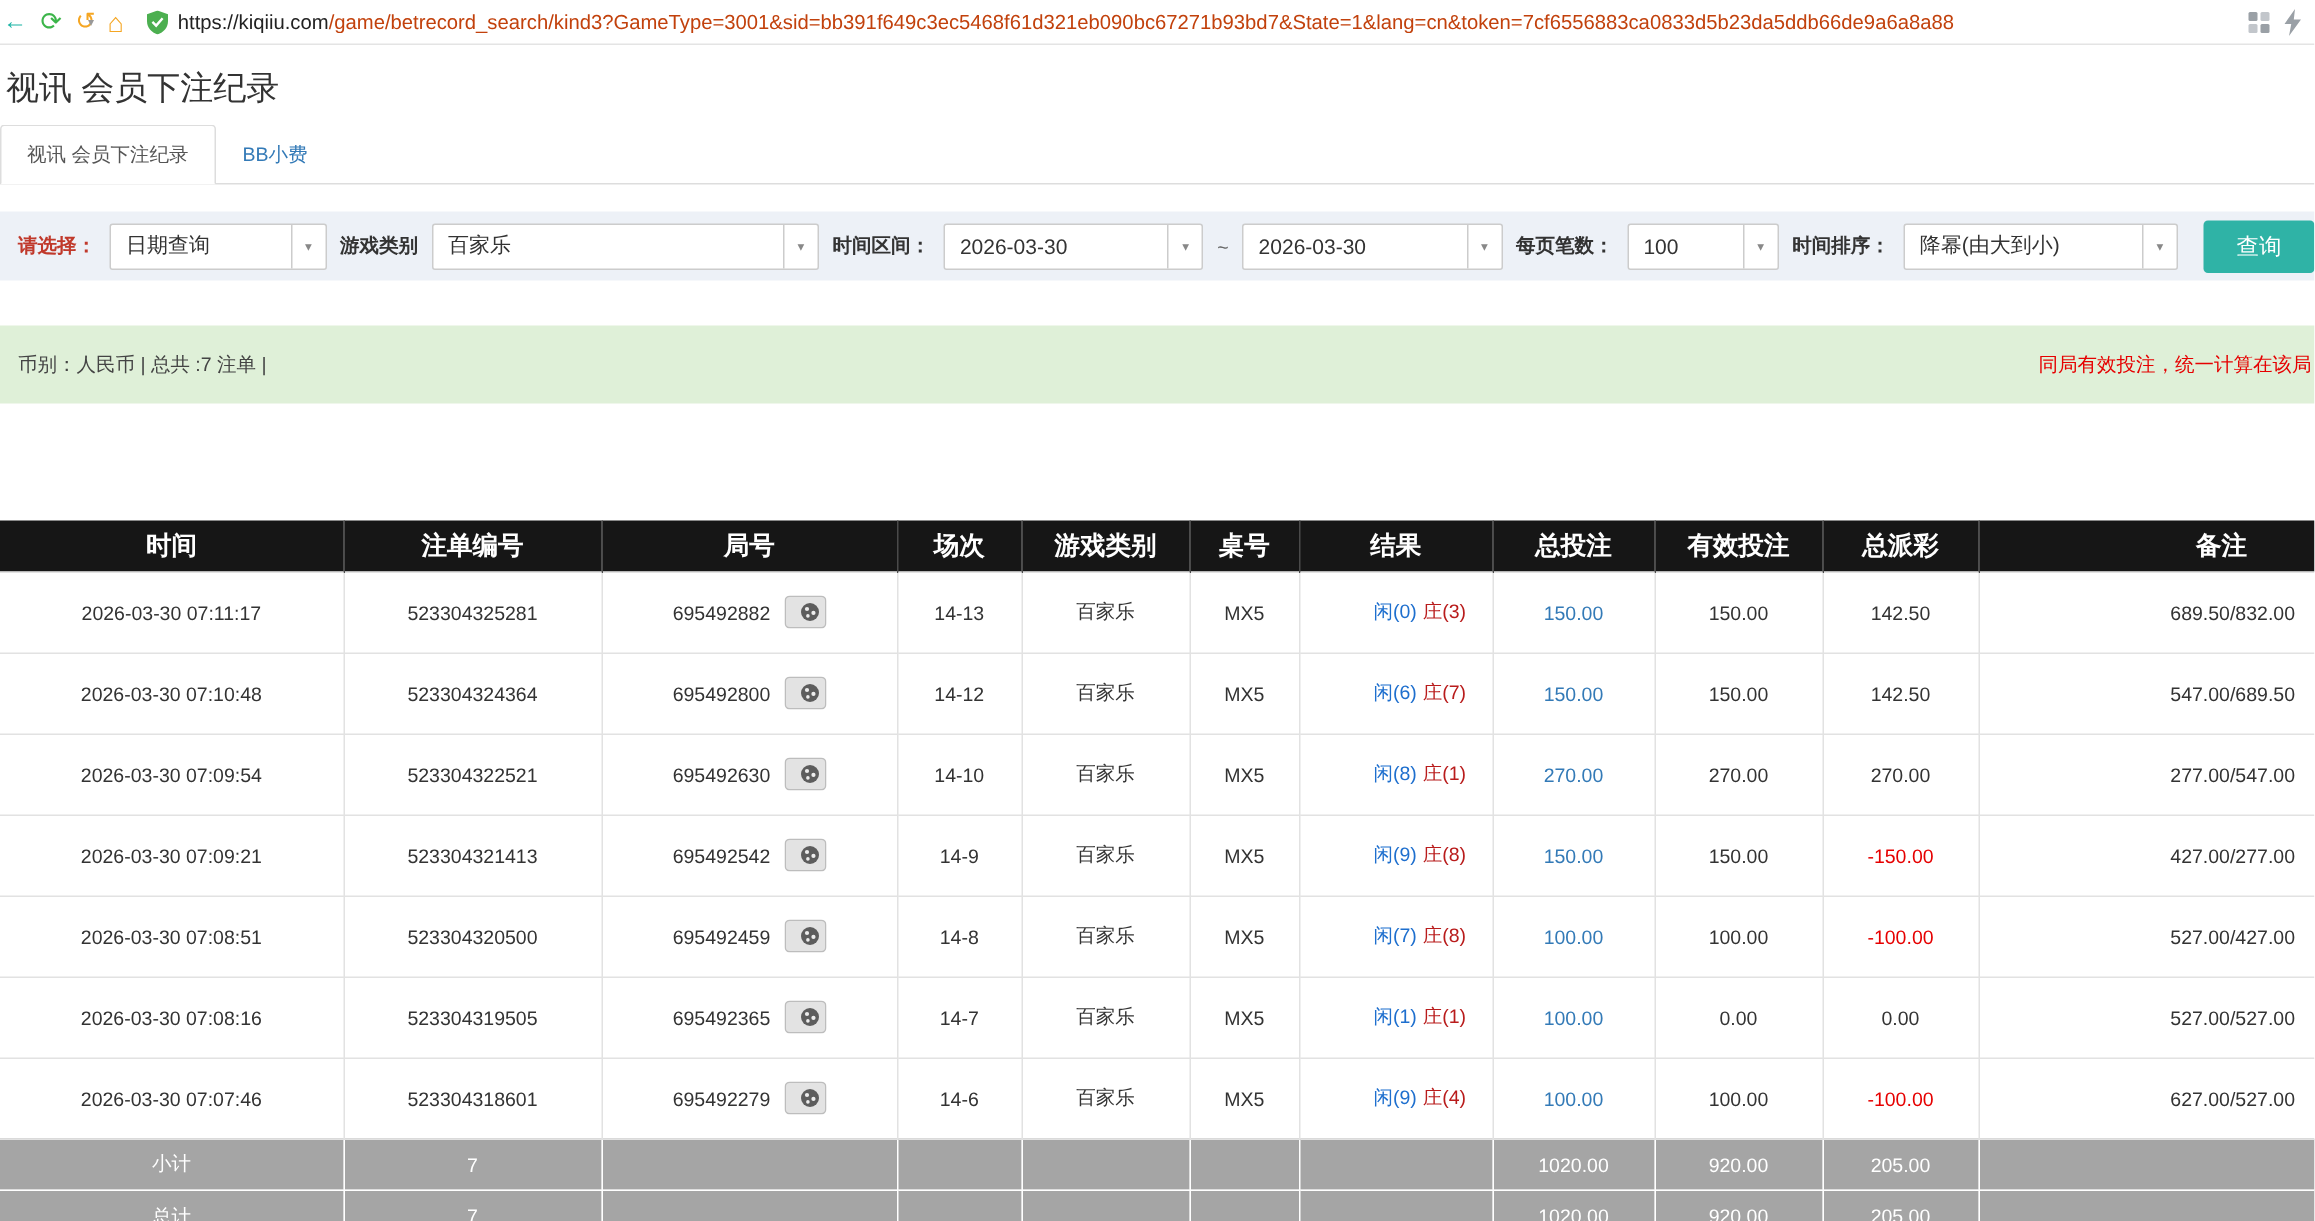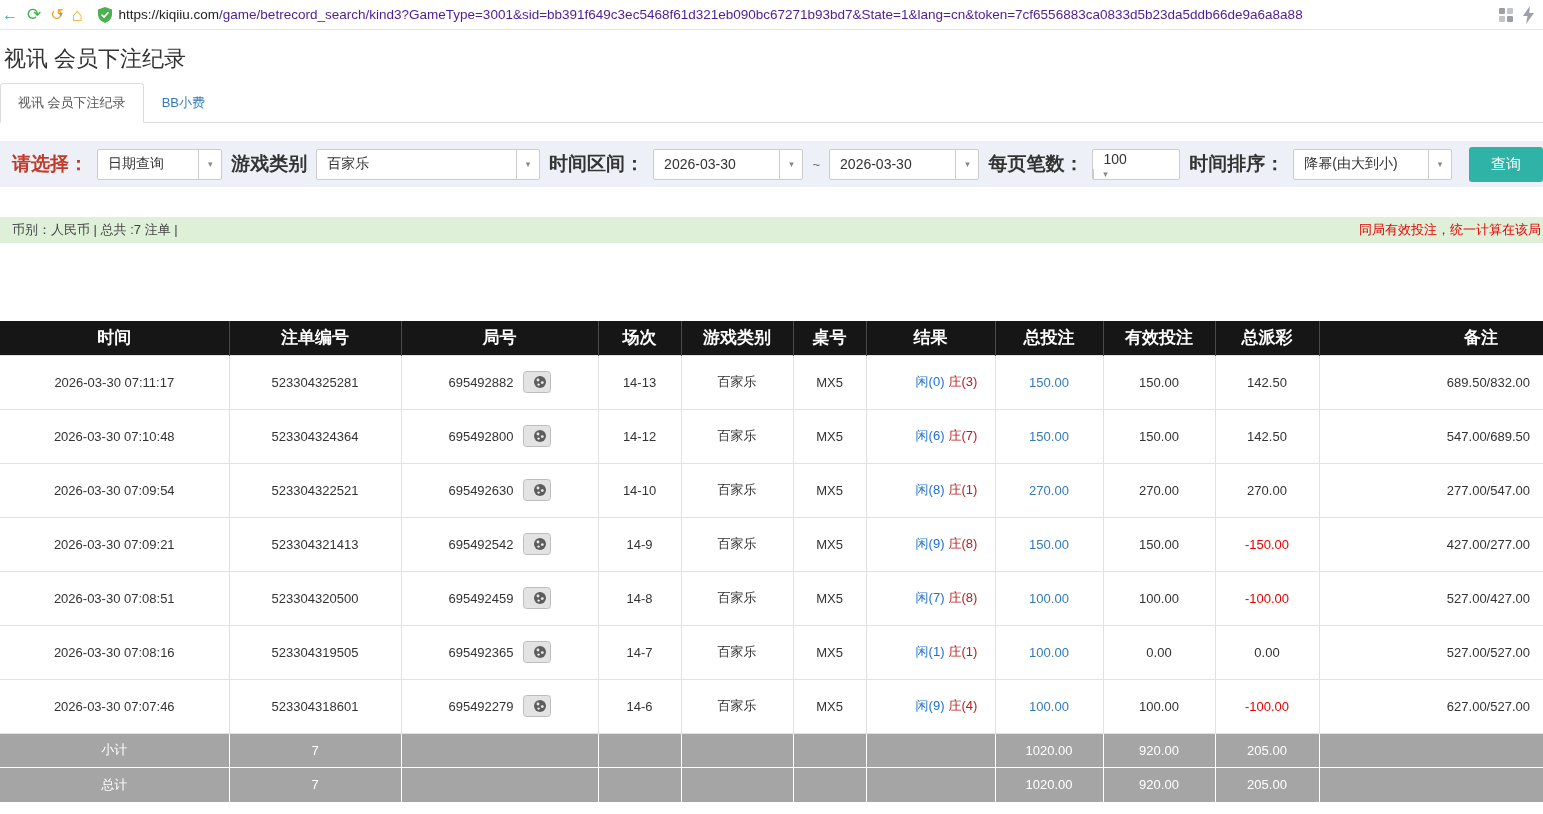--- a/index.html
+++ b/index.html
@@ -19,62 +19,62 @@
   .icon-refresh { color: #3cb54a; font-size: 17px; }
   .icon-undo { color: #f5a623; }
   .icon-undo-caret { color: #999; font-size: 8px; margin-left: -5px; }
   .icon-home { color: #f5a623; font-size: 18px; }
   .address-bar {
     flex: 1; height: 24px; display: flex; align-items: center; gap: 7px;
     padding: 0 6px; overflow: hidden; white-space: nowrap;
   }
   .url-text { font-size: 13.5px; overflow: hidden; text-overflow: clip; }
   .url-domain { color: #222; }
-  .url-path { color: #4c1d95; text-align: right; }
+  .url-path { color: #c2410c; text-align: right; }
   .right-icons { display: flex; align-items: center; gap: 8px; color: #9aa0a6; }
   
   .page-title { font-size: 22px; font-weight: 500; color: #333; padding: 14px 0 10px 4px; }
   .tabs { display: flex; border-bottom: 1px solid #ddd; height: 39px; align-items: flex-end; }
   .tab {
     padding: 10px 17px; font-size: 13px; cursor: pointer; margin-bottom: -1px;
   }
   .tab.active {
     background: #fff; border: 1px solid #ddd; border-bottom: 1px solid #fff;
     border-radius: 3px 3px 0 0; color: #555;
   }
   .tab.inactive { color: #337ab7; border: 1px solid transparent; }
   
   .filter-bar {
     margin-top: 18px; background: #edf1f7; height: 46px;
     display: flex; align-items: center; gap: 9px; padding-left: 12px;
     white-space: nowrap; overflow: hidden;
   }
-  .f-label { font-size: 19px; font-weight: bold; color: #333; }
+  .f-label { font-size: 13px; font-weight: bold; color: #333; }
   .f-label.red { color: #c0392b; }
   .select {
     display: flex; align-items: stretch; background: #fff;
     border: 1px solid #ccc; height: 31px; border-radius: 2px; cursor: pointer;
   }
   .select .value { padding: 0 10px; font-size: 14px; color: #333; display: flex; align-items: center; flex: 1; overflow: hidden; }
   .select .arrow {
     width: 23px; border-left: 1px solid #ccc; display: flex;
     align-items: center; justify-content: center; color: #888; font-size: 9px;
   }
   .w150 { width: 150px; } .w268 { width: 268px; } .w180 { width: 180px; }
-  .w105 { width: 105px; flex-direction: column; } .w190 { width: 190px; }
+  .w105 { width: 105px; } .w190 { width: 190px; }
   .tilde { color: #666; }
   .search-btn {
     margin-left: 8px; height: 35px; min-width: 74px; flex: 0 0 auto;
     background: #2fb3a6; color: #fff; border: none; border-radius: 3px;
     font-size: 15px; cursor: pointer; padding: 0 14px;
     font-family: inherit;
   }
   
   .summary-bar {
-    margin-top: 30px; background: #dff0d8; height: 26px;
+    margin-top: 30px; background: #dff0d8; height: 52px;
     display: flex; align-items: center; justify-content: space-between;
     padding: 0 2px 0 12px; white-space: nowrap; overflow: hidden;
   }
   .summary-left { color: #444; font-size: 13px; }
   .summary-right { color: #e60000; font-size: 13px; }
   
   table { width: 1543px; table-layout: fixed; border-collapse: collapse; margin-top: 78px; }
   thead th {
     background: #161616; color: #fff; height: 34px; font-weight: bold;
     font-size: 17px; border-right: 1px solid #4a4a4a; text-align: center;

